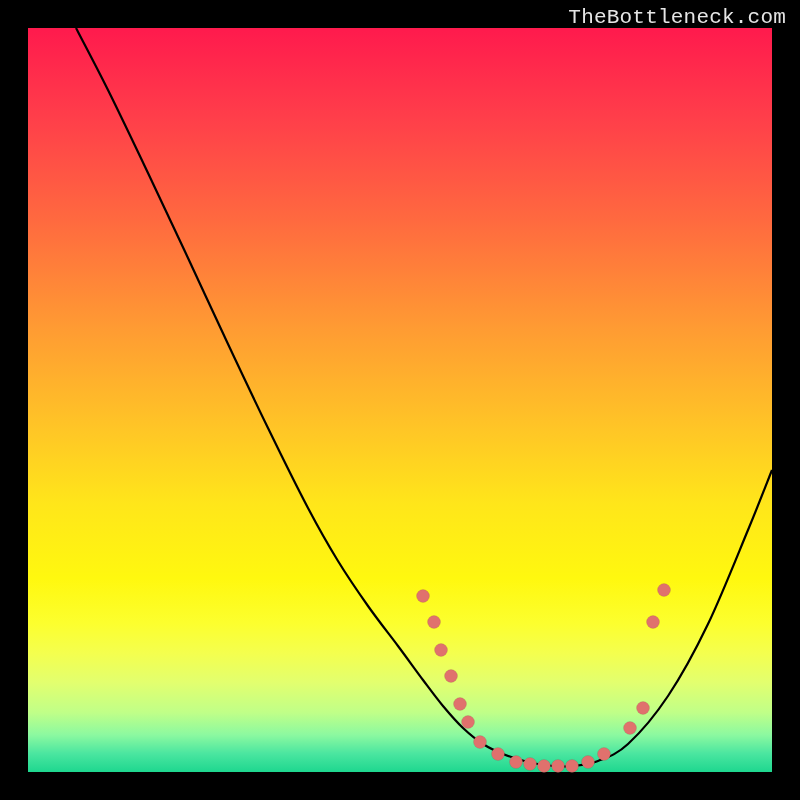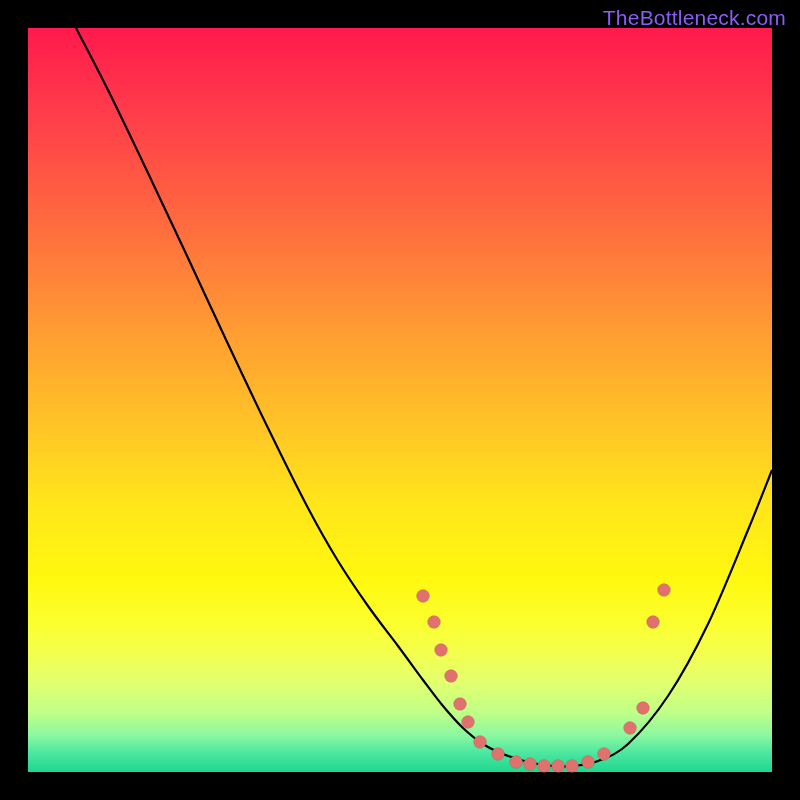--- a/index.html
+++ b/index.html
@@ -13,23 +13,23 @@
   .container {
     position: relative;
     width: 800px;
     height: 800px;
     background: #000000;
   }
   .watermark {
     position: absolute;
     top: 6px;
     right: 14px;
-    font-family: Liberation Sans, sans-serif;
+    font-family: Liberation Mono, monospace;
     font-size: 21px;
-    color: #8b5cf6;
+    color: #e5e5e5;
     letter-spacing: 0.2px;
     user-select: none;
   }
   .plot-area {
     position: absolute;
     left: 28px;
     top: 28px;
     width: 744px;
     height: 744px;
     background: linear-gradient(to bottom,

